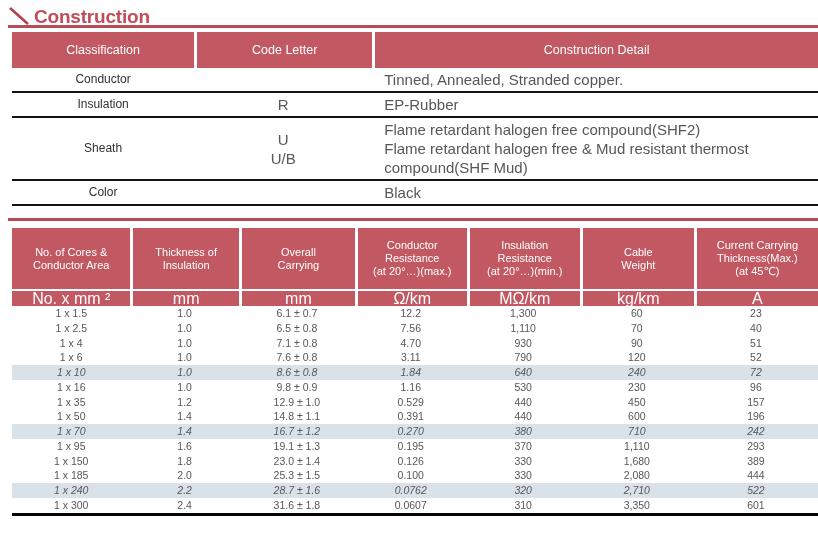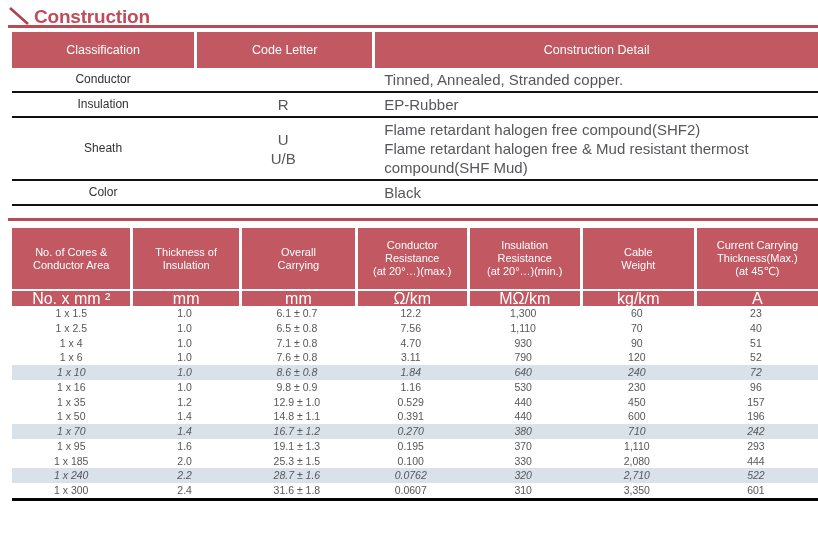--- a/index.html
+++ b/index.html
@@ -278,20 +278,29 @@
           <tr>
             <td>1 x 95</td>
             <td>1.6</td>
             <td>19.1 ± 1.3</td>
             <td>0.195</td>
             <td>370</td>
             <td>1,110</td>
             <td>293</td>
           </tr>
           <tr>
+            <td>1 x 150</td>
+            <td>1.8</td>
+            <td>23.0 ± 1.4</td>
+            <td>0.126</td>
+            <td>330</td>
+            <td>1,680</td>
+            <td>389</td>
+          </tr>
+          <tr>
             <td>1 x 185</td>
             <td>2.0</td>
             <td>25.3 ± 1.5</td>
             <td>0.100</td>
             <td>330</td>
             <td>2,080</td>
             <td>444</td>
           </tr>
           <tr class="hl">
             <td>1 x 240</td>

